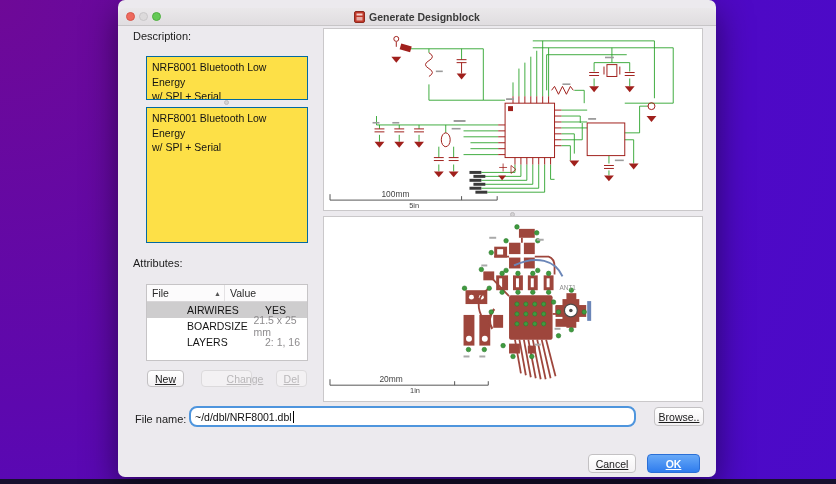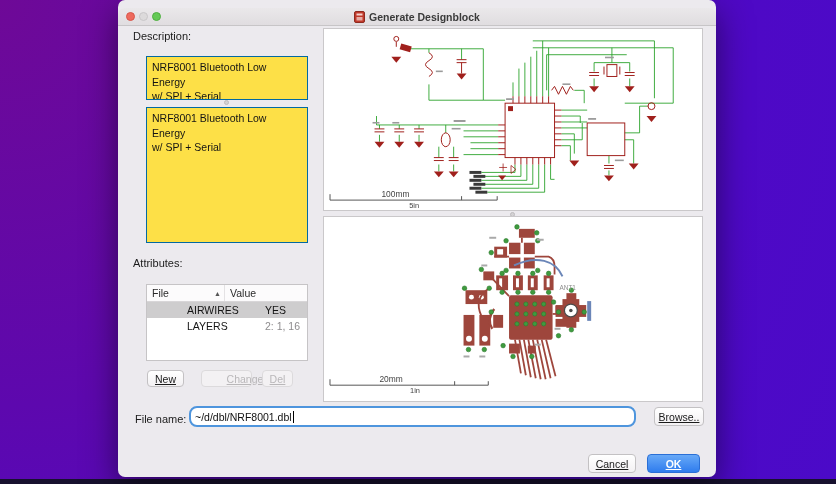--- a/index.html
+++ b/index.html
@@ -101,28 +101,32 @@
           <span>File</span>
           <span class="sort-arrow">▲</span>
         </div>
         <div class="hdr-value">Value</div>
       </div>
       <div class="attr-row selected">
         <div class="cell-name">AIRWIRES</div>
         <div class="cell-value">YES</div>
       </div>
       <div class="attr-row">
+        <div class="cell-name">BOARDSIZE</div>
+        <div class="cell-value muted">21.5 x 25 mm</div>
+      </div>
+      <div class="attr-row">
         <div class="cell-name">LAYERS</div>
         <div class="cell-value muted">2: 1, 16</div>
       </div>
     </div>
 
     <button class="btn small" style="left:29px;width:37px;">New</button>
     <button class="btn small disabled" style="left:83px;width:50px;padding-left:43px;">Change</button>
-    <button class="btn small disabled" style="left:144px;width:31px;">Del</button>
+    <button class="btn small disabled" style="left:158px;width:31px;">Del</button>
 
     <div class="pane" style="top:28px;height:183px;">
       <svg viewBox="0 0 380 183">
 
         <g stroke="#2ba32b" stroke-width="0.9" fill="none">
           <path d="M210,12 H333 M210,19 H352 M224,26 H305 M333,12 V70 M352,19 V75 M352,75 H303"></path>
           <path d="M86,20 H160 M160,20 V72 M160,72 H182"></path>
           <path d="M190,54 V68 M196,40 V68 M202,34 V68 M208,28 V68 M214,22 V68 M220,12 V68 M226,19 V68"></path>
           <path d="M105,20 V24 M105,56 V72 M105,72 H160"></path>
           <path d="M138,20 V31 M272,34 H308 M290,34 V19 M272,34 V43 M308,34 V43 M272,50 V58 M308,50 V58"></path>

